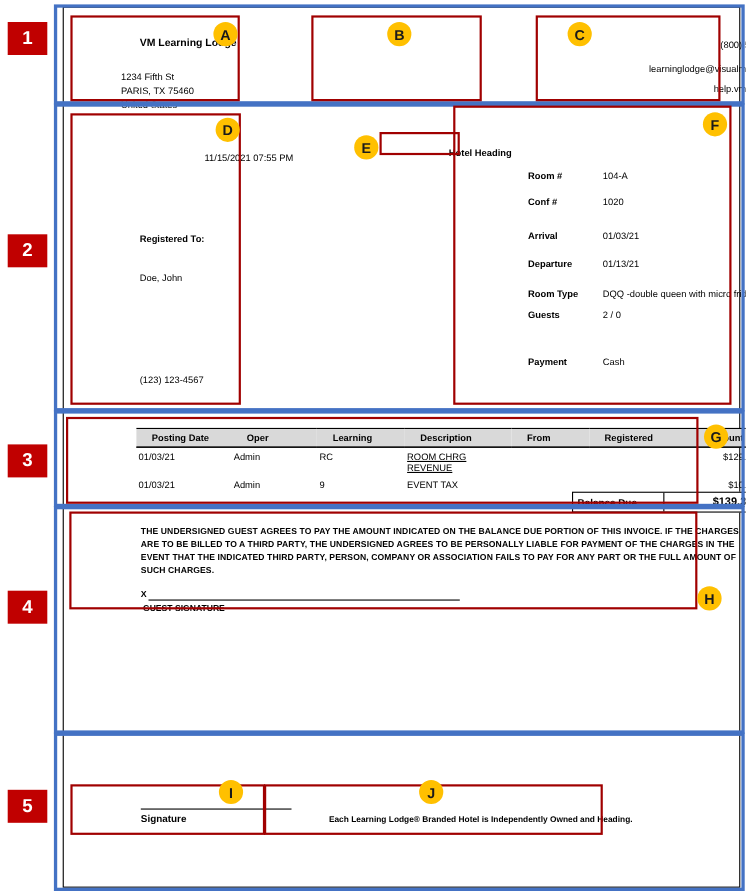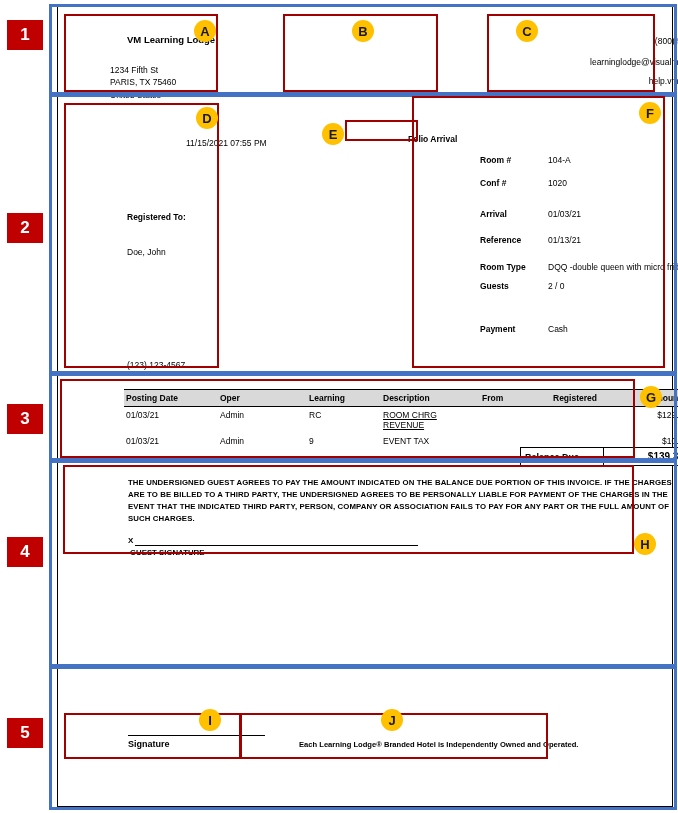--- a/index.html
+++ b/index.html
@@ -115,21 +115,21 @@
     width: 175px;
     text-align: right;
     font-size: 8.5px;
   }
 
   
   #folio-datetime { left: 80px; top: 130px; font-size: 8.5px; margin-left: 48px; }
   #registered-label { left: 69px; top: 204px; font-size: 8.5px; font-weight: bold; }
   #guest-name { left: 69px; top: 239px; font-size: 8.5px; }
   #guest-address { left: 69px; top: 254px; font-size: 8.5px; }
-  #guest-phone { left: 69px; top: 352px; font-size: 8.5px; }
+  #guest-phone { left: 69px; top: 332px; font-size: 8.5px; }
 
   #folio-heading-text {
     left: 350px; top: 126px;
     font-size: 8.5px;
     font-weight: bold;
   }
 
   
   #res-grid {
     position: absolute;
@@ -161,21 +161,21 @@
     top: 382px;
     width: 566px;
     border-collapse: collapse;
     font-size: 8.5px;
   }
   #charges-table thead th {
     background: #d9d9d9;
     border-top: 1.5px solid #000;
     border-bottom: 1.5px solid #000;
     font-weight: bold;
-    padding: 3px 2px;
+    padding: 3px 14px;
     text-align: left;
     font-size: 8.5px;
     color: #000;
   }
   #charges-table tbody td {
     padding: 3px 2px;
     vertical-align: top;
     color: #000;
     font-size: 8.5px;
   }
@@ -297,37 +297,37 @@
 United States</div>
     <div class="doc-text" id="contact-phone">(800) 555-1212</div>
     <div class="doc-text" id="contact-email">learninglodge@visualmatrix.com</div>
     <div class="doc-text" id="contact-web">help.vmpms.com</div>
 
     <div class="doc-text" id="folio-datetime">11/15/2021 07:55 PM</div>
     <div class="doc-text" id="registered-label">Registered To:</div>
     <div class="doc-text" id="guest-name">Doe, John</div>
     <div class="doc-text" id="guest-phone">(123) 123-4567</div>
 
-    <div class="doc-text" id="folio-heading-text">Folio Arrival</div>
+    <div class="doc-text" id="folio-heading-text">Hotel Heading</div>
 
     <div id="res-grid">
       <div class="res-row" style="margin-bottom:12px;">
         <span class="res-key">Room #</span>
         <span class="res-val">104-A</span>
       </div>
       <div class="res-row" style="margin-bottom:20px;">
         <span class="res-key">Conf #</span>
         <span class="res-val">1020</span>
       </div>
       <div class="res-row" style="margin-bottom:15px;">
         <span class="res-key">Arrival</span>
         <span class="res-val">01/03/21</span>
       </div>
       <div class="res-row" style="margin-bottom:16px;">
-        <span class="res-key">Reference</span>
+        <span class="res-key">Departure</span>
         <span class="res-val">01/13/21</span>
       </div>
       <div class="res-row" style="margin-bottom:8px;">
         <span class="res-key">Room Type</span>
         <span class="res-val">DQQ   -double queen with micro fridge</span>
       </div>
       <div class="res-row" style="margin-bottom:32px;">
         <span class="res-key">Guests</span>
         <span class="res-val"> 2 /  0</span>
       </div>
@@ -377,21 +377,21 @@
       <div id="balance-amount">$139.32</div>
     </div>
 
     <div id="agreement-text">THE UNDERSIGNED GUEST AGREES TO PAY THE AMOUNT INDICATED ON THE BALANCE DUE PORTION OF THIS INVOICE. IF THE CHARGES ARE TO BE BILLED TO A THIRD PARTY, THE UNDERSIGNED AGREES TO BE PERSONALLY LIABLE FOR PAYMENT OF THE CHARGES IN THE EVENT THAT THE INDICATED THIRD PARTY, PERSON, COMPANY OR ASSOCIATION FAILS TO PAY FOR ANY PART OR THE FULL AMOUNT OF SUCH CHARGES.</div>
     <div id="sig-x">X</div>
     <div id="sig-rule"></div>
     <div id="guest-sig-label">GUEST SIGNATURE</div>
 
     <div id="footer-sig-rule"></div>
     <div id="footer-sig-label">Signature</div>
-    <div id="footer-disclaimer">Each Learning Lodge® Branded Hotel is Independently Owned and Operated.</div>
+    <div id="footer-disclaimer">Each Learning Lodge® Branded Hotel is Independently Owned and Heading.</div>
 
   </div>
 
   <div class="blue-frame" style="left:49px;  top:4px;   width:628px; height:91px;"></div>
   <div class="blue-frame" style="left:49px;  top:94px;  width:628px; height:280px;"></div>
   <div class="blue-frame" style="left:49px;  top:373px; width:628px; height:88px;"></div>
   <div class="blue-frame" style="left:49px;  top:460px; width:628px; height:207px;"></div>
   <div class="blue-frame" style="left:49px;  top:666px; width:628px; height:144px;"></div>
 
   <div class="red-box" style="left:64px;  top:14px;  width:154px; height:78px;"></div>

